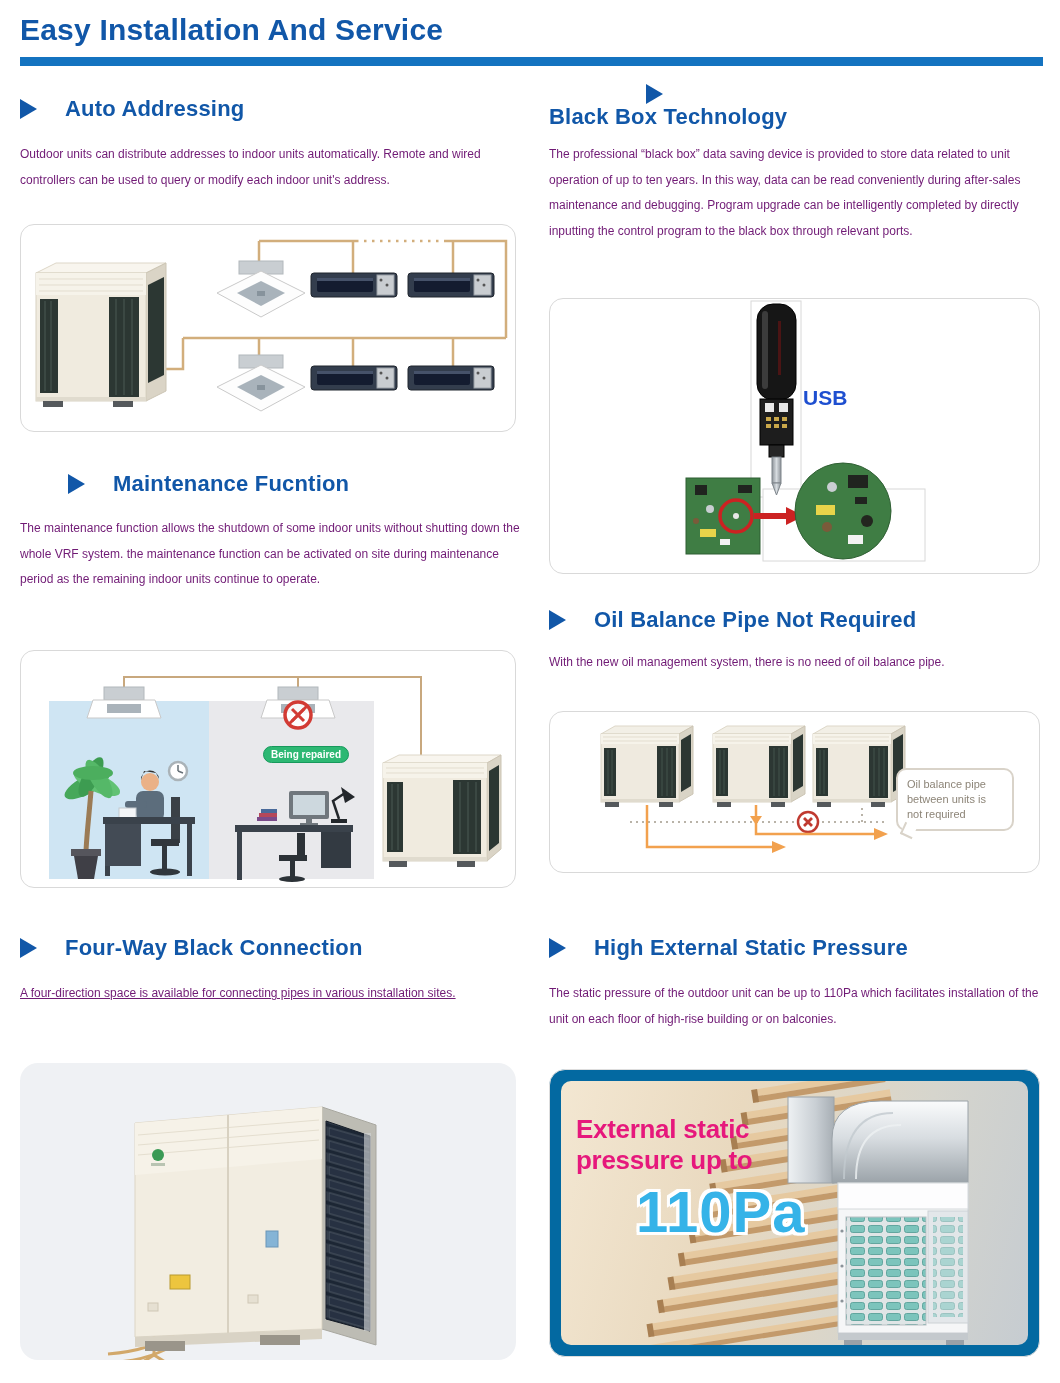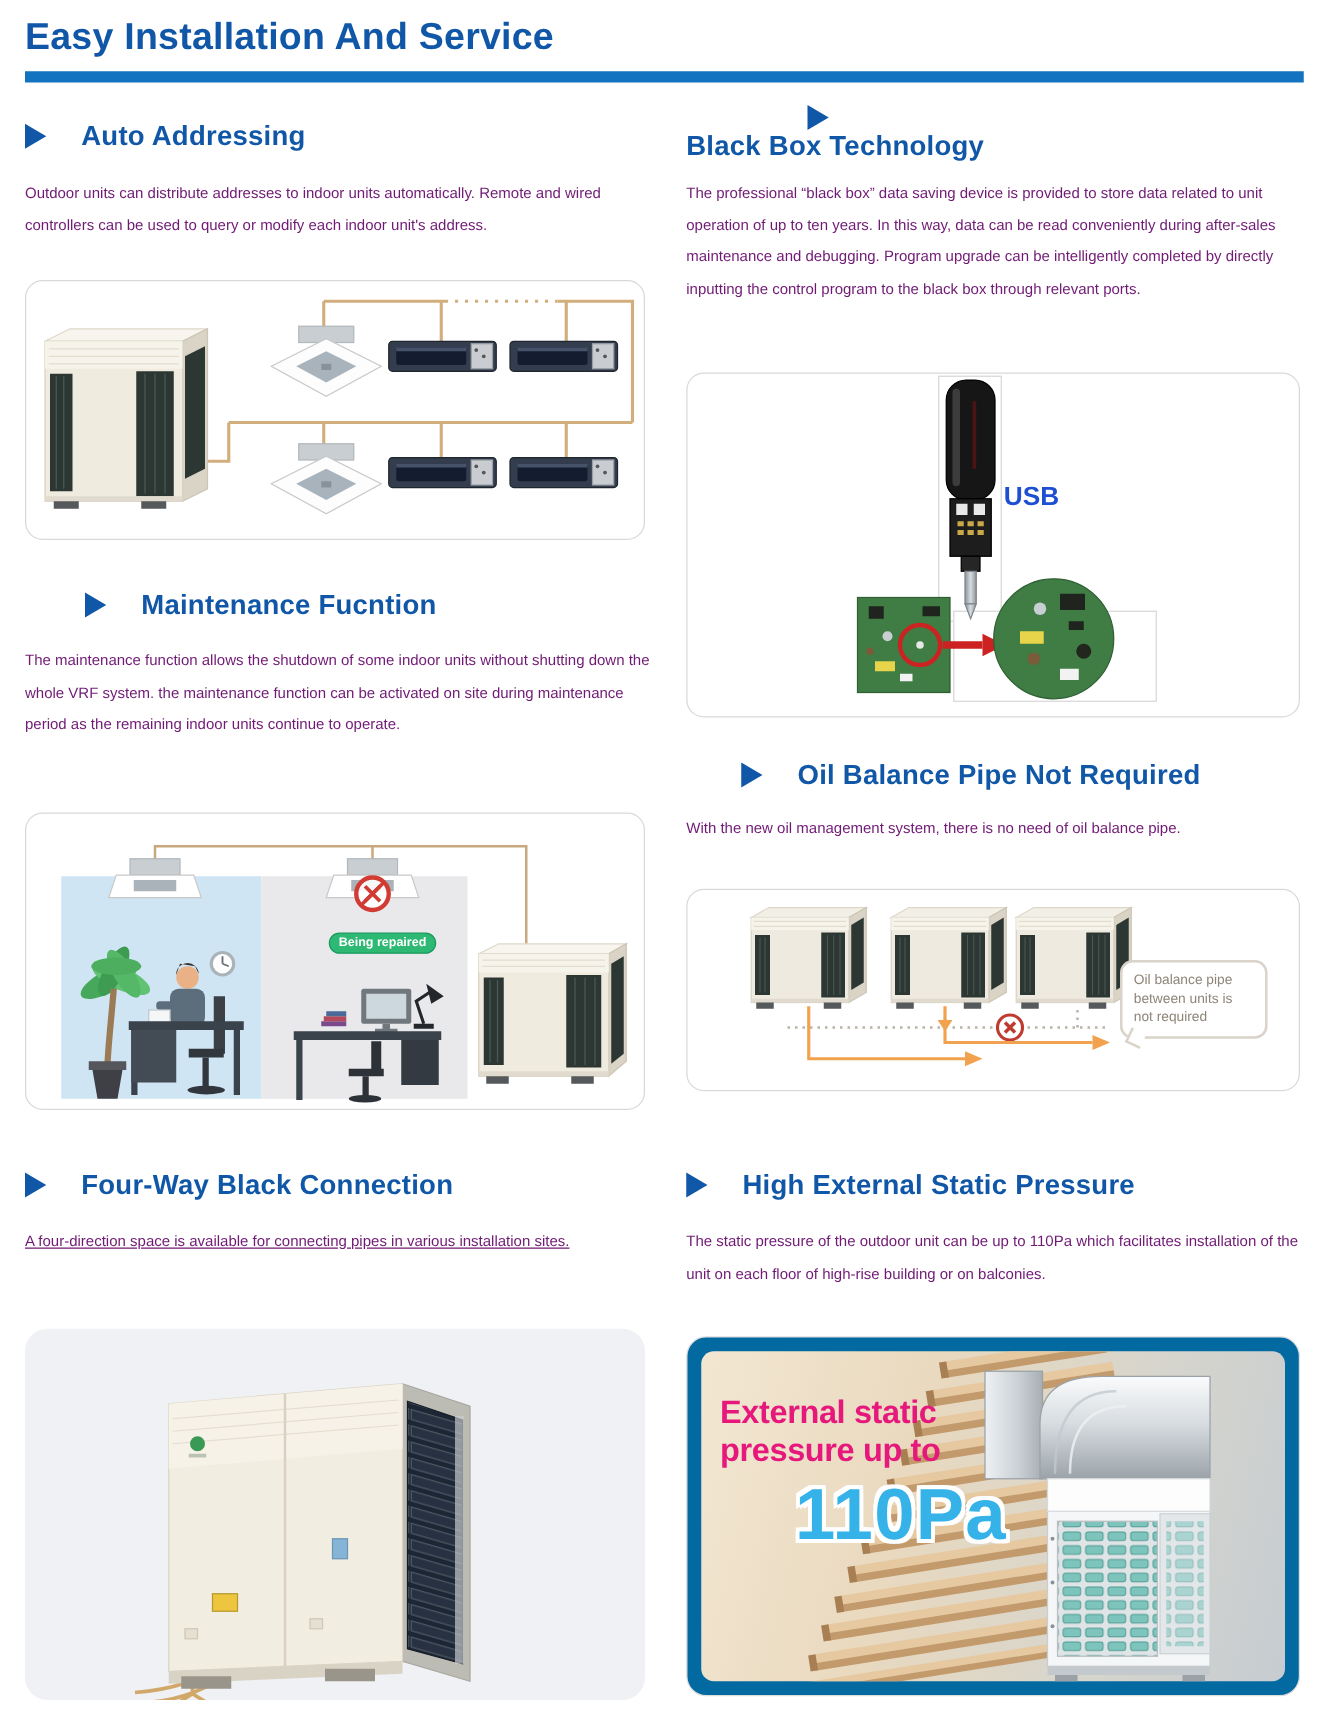--- a/index.html
+++ b/index.html
@@ -73,21 +73,21 @@
   <span class="sec-title">Black Box Technology</span>
 </div>
 <div class="sec-body" style="left:549px;top:142px;width:495px;">The professional “black box” data saving device is provided to store data related to unit operation of up to ten years. In this way, data can be read conveniently during after-sales maintenance and debugging. Program upgrade can be intelligently completed by directly inputting the control program to the black box through relevant ports.</div>
 
 <div class="sec-head" style="left:20px;top:471px;padding-left:48px;">
   <span class="tri"></span>
   <span class="sec-title">Maintenance Fucntion</span>
 </div>
 <div class="sec-body" style="left:20px;top:516px;width:505px;">The maintenance function allows the shutdown of some indoor units without shutting down the whole VRF system. the maintenance function can be activated on site during maintenance period as the remaining indoor units continue to operate.</div>
 
-<div class="sec-head" style="left:549px;top:607px;margin-left:44px;">
+<div class="sec-head" style="left:549px;top:607px;">
   <span class="tri"></span>
   <span class="sec-title">Oil Balance Pipe Not Required</span>
 </div>
 <div class="sec-body" style="left:549px;top:650px;width:495px;">With the new oil management system, there is no need of oil balance pipe.</div>
 
 <div class="sec-head" style="left:20px;top:935px;">
   <span class="tri"></span>
   <span class="sec-title">Four-Way Black Connection</span>
 </div>
 <div class="sec-body" style="left:20px;top:981px;width:505px;text-decoration:underline;">A four-direction space is available for connecting pipes in various installation sites.</div>

